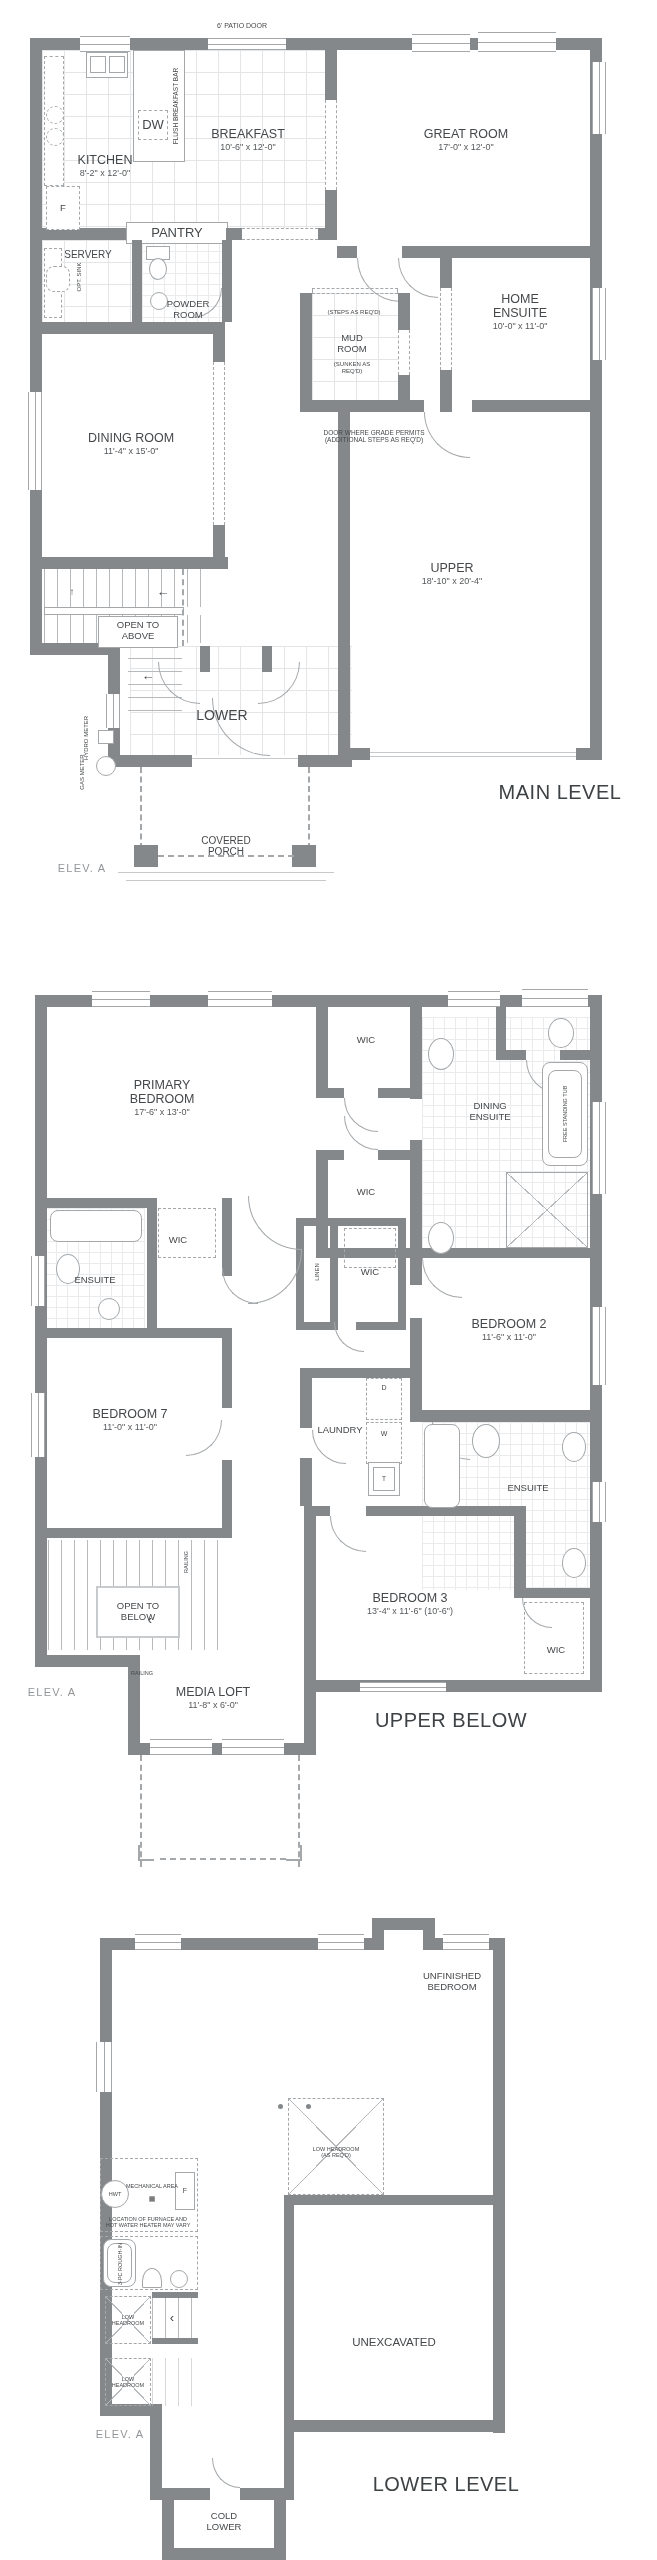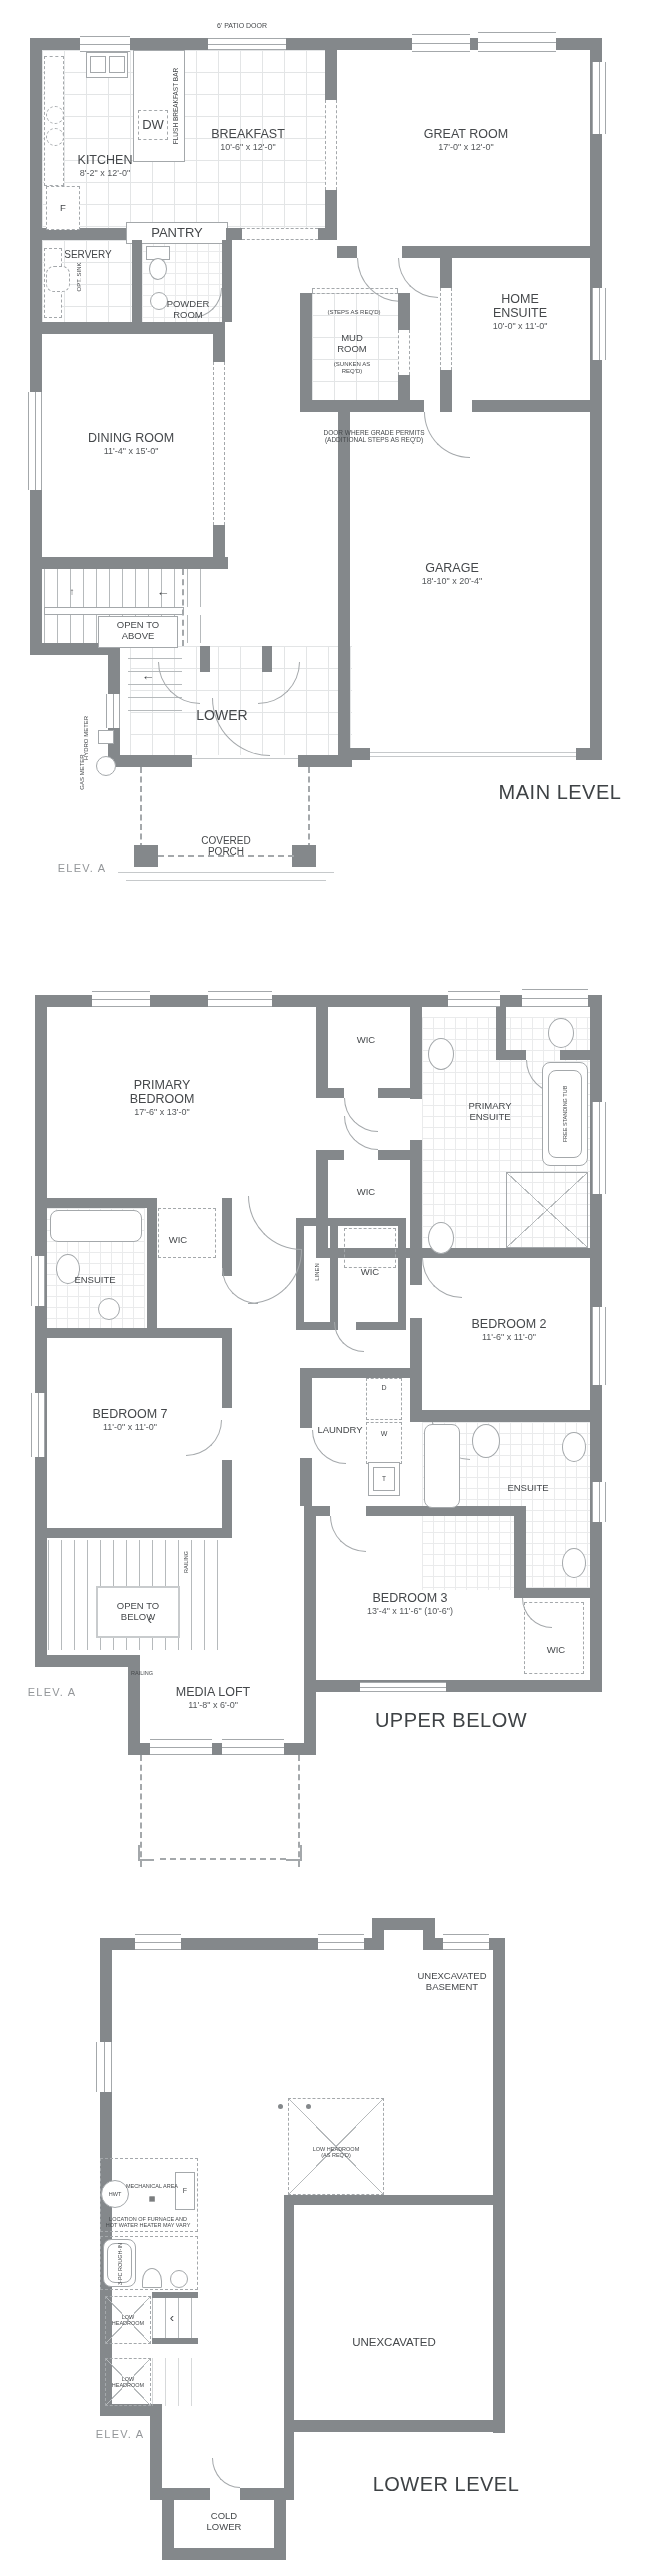--- a/index.html
+++ b/index.html
@@ -174,21 +174,21 @@
     <div class="lbl" style="left:520px;top:312px">
         <span class="name wrap" style="width:60px;margin:0 auto">HOME ENSUITE</span>
         <span class="dim">10'-0" x 11'-0"</span>
       </div>
     <div class="lbl" style="left:131px;top:444px">
         <span class="name">DINING ROOM</span>
         <span class="dim">11'-4" x 15'-0"</span>
       </div>
     <div class="lbl wrap s65" style="left:374px;top:436px;width:112px">DOOR WHERE GRADE PERMITS (ADDITIONAL STEPS AS REQ'D)</div>
     <div class="lbl" style="left:452px;top:574px">
-        <span class="name">GARAGE</span>
+        <span class="name">UPPER</span>
         <span class="dim">18'-10" x 20'-4"</span>
       </div>
     <div class="lbl wrap s9" style="left:138px;top:631px;width:58px">OPEN TO ABOVE</div>
     <div class="lbl" style="left:222px;top:716px;font-size:14px">LOWER</div>
     <div class="lbl vert s6" style="left:86px;top:738px">HYDRO METER</div>
     <div class="lbl vert s6" style="left:82px;top:772px">GAS METER</div>
     <div class="lbl wrap s10" style="left:226px;top:846px;width:66px">COVERED PORCH</div>
     <div class="lbl s10" style="left:72px;top:592px">↑</div>
     <div class="lbl s8" style="left:163px;top:592px">←</div>
     <div class="lbl s8" style="left:148px;top:676px">←</div>
@@ -304,21 +304,21 @@
     <div class="dh" style="left:160px;top:1858px;width:126px;height:2px"></div>
     <div class="cornerL" style="left:138px;top:1845px;width:16px;height:16px"></div>
     <div class="cornerR" style="left:286px;top:1845px;width:16px;height:16px"></div>
 
     <div class="lbl" style="left:162px;top:1098px">
         <span class="name wrap" style="width:85px;margin:0 auto">PRIMARY BEDROOM</span>
         <span class="dim">17'-6" x 13'-0"</span>
       </div>
     <div class="lbl s9" style="left:366px;top:1040px">WIC</div>
     <div class="lbl s9" style="left:366px;top:1192px">WIC</div>
-    <div class="lbl wrap s9" style="left:490px;top:1112px;width:58px">PRIMARY ENSUITE</div>
+    <div class="lbl wrap s9" style="left:490px;top:1112px;width:58px">DINING ENSUITE</div>
     <div class="lbl vert s55" style="left:565px;top:1114px">FREE STANDING TUB</div>
     <div class="lbl s9" style="left:95px;top:1280px">ENSUITE</div>
     <div class="lbl s9" style="left:178px;top:1240px">WIC</div>
     <div class="lbl vert s6" style="left:317px;top:1272px">LINEN</div>
     <div class="lbl s9" style="left:370px;top:1272px">WIC</div>
     <div class="lbl" style="left:509px;top:1330px">
         <span class="name">BEDROOM 2</span>
         <span class="dim">11'-6" x 11'-0"</span>
       </div>
     <div class="lbl" style="left:130px;top:1420px">
@@ -384,21 +384,21 @@
     <div class="fx round" style="left:107px;top:2243px;width:25px;height:40px"></div>
     <div class="fx dome" style="left:142px;top:2268px;width:20px;height:20px"></div>
     <div class="fx circ" style="left:170px;top:2270px;width:18px;height:18px"></div>
     <div class="xbox" style="left:105px;top:2296px;width:46px;height:48px"></div>
     <div class="stairs" style="left:152px;top:2294px;width:46px;height:50px"></div>
     <div class="post" style="left:152px;top:2292px;width:46px;height:6px"></div>
     <div class="post" style="left:152px;top:2338px;width:46px;height:6px"></div>
     <div class="xbox" style="left:105px;top:2358px;width:46px;height:48px"></div>
     <div class="stairs" style="left:152px;top:2358px;width:46px;height:48px;opacity:.55"></div>
 
-    <div class="lbl wrap s9" style="left:452px;top:1982px;width:72px">UNEXCAVATED BASEMENT</div>
+    <div class="lbl wrap s9" style="left:452px;top:1982px;width:72px">UNFINISHED BEDROOM</div>
     <div class="lbl wrap s55" style="left:336px;top:2152px;width:54px">LOW HEADROOM (AS REQ'D)</div>
     <div class="lbl s55" style="left:152px;top:2186px">MECHANICAL AREA</div>
     <div class="lbl s55" style="left:115px;top:2194px">HWT</div>
     <div class="lbl s7" style="left:152px;top:2199px">▦</div>
     <div class="lbl s7" style="left:185px;top:2191px">F</div>
     <div class="lbl wrap s55" style="left:148px;top:2222px;width:86px">LOCATION OF FURNACE AND HOT WATER HEATER MAY VARY</div>
     <div class="lbl vert s55" style="left:120px;top:2264px">3-PC ROUGH-IN</div>
     <div class="lbl wrap s55" style="left:128px;top:2320px;width:42px">LOW HEADROOM</div>
     <div class="lbl s8" style="left:172px;top:2318px">‹</div>
     <div class="lbl wrap s55" style="left:128px;top:2382px;width:42px">LOW HEADROOM</div>

